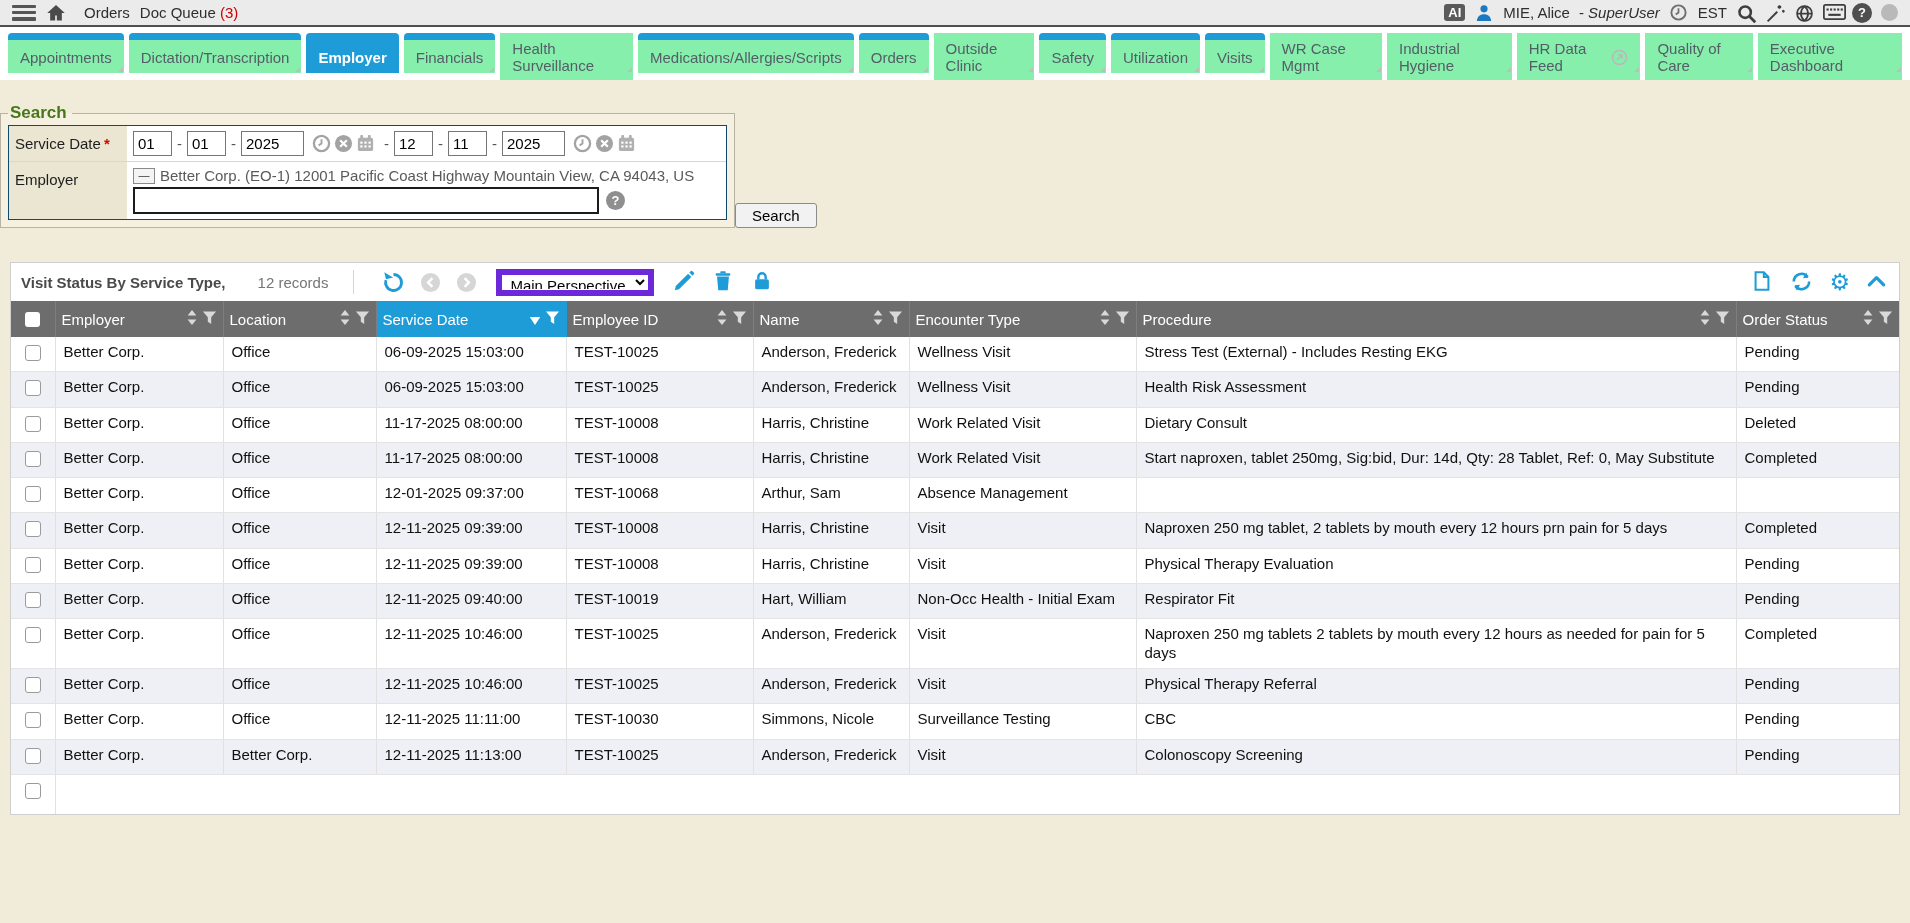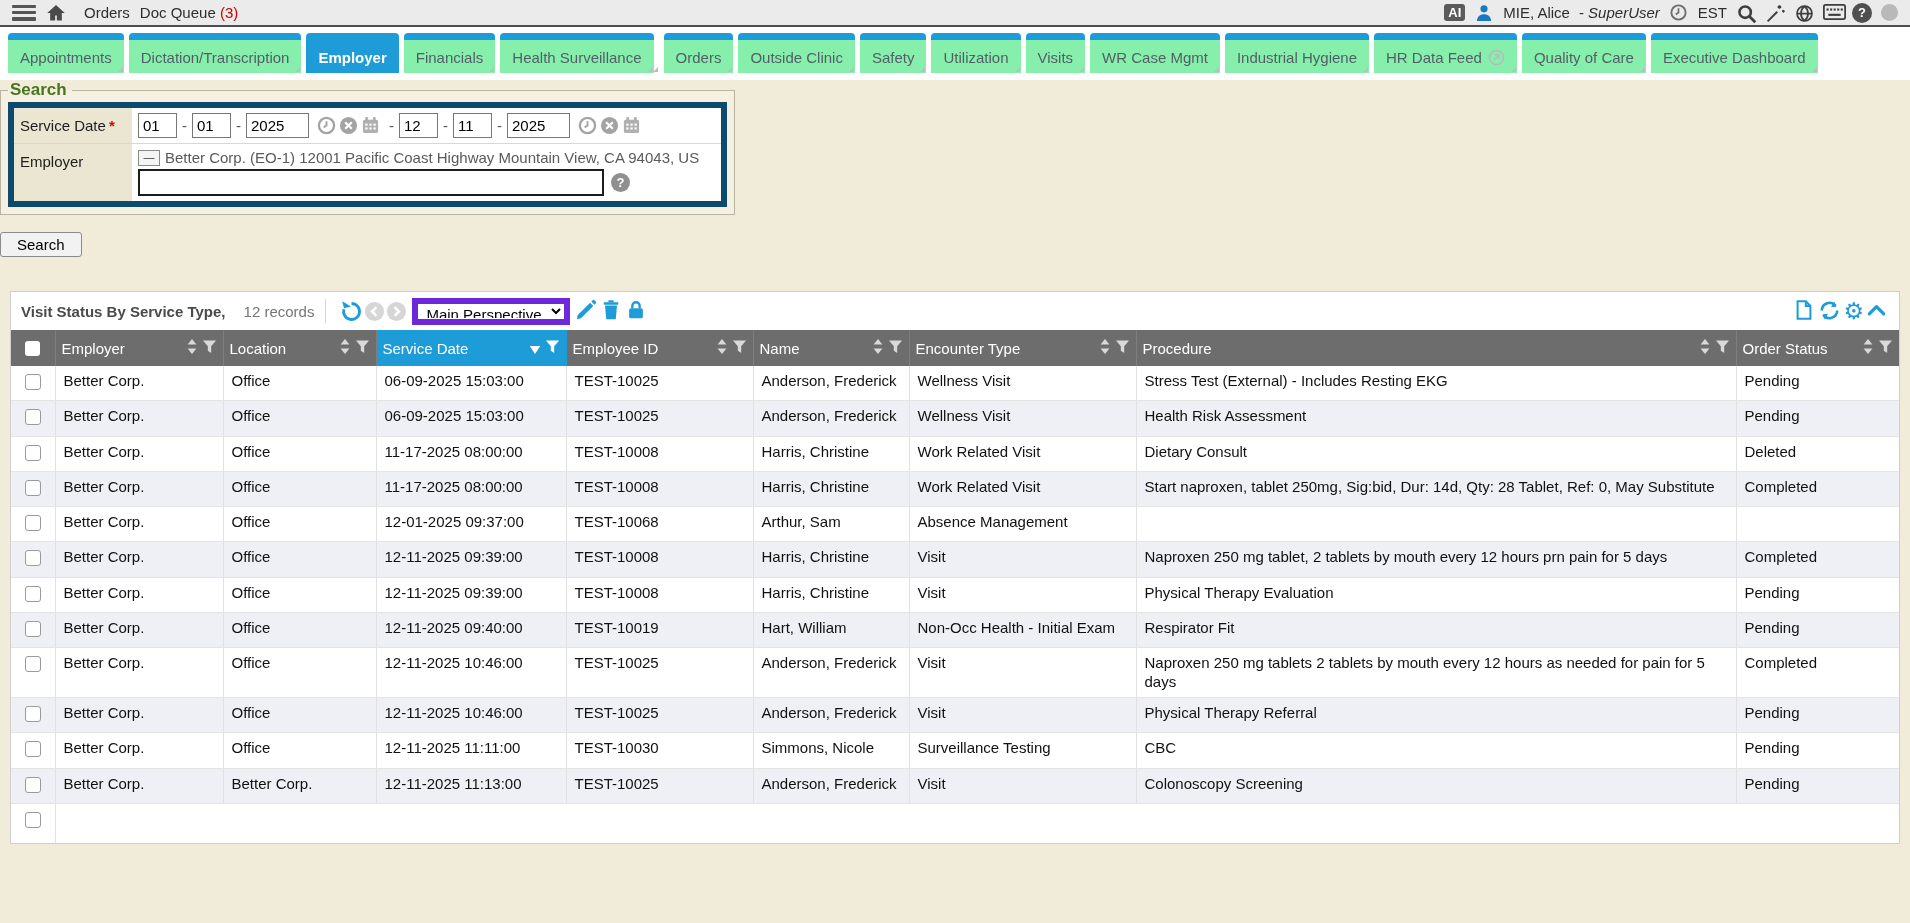--- a/index.html
+++ b/index.html
@@ -29,24 +29,24 @@
   .tab { position:relative; display:flex; flex-direction:column; cursor:pointer; }
   .tab-cap { height:7px; background:#1e9cd7; border-radius:4px 4px 0 0; }
   .tab-body { background:#86efac; padding:7px 12px 6px; font-size:15px; color:#545e66; display:flex; align-items:center; gap:6px; flex:1; }
   .tab:not(.active)::after { content:""; position:absolute; right:1px; bottom:1px; width:0; height:0;
      border-left:5px solid transparent; border-bottom:5px solid #bdbdbd; }
   .tab.active { background:#1e9cd7; border-radius:4px 4px 0 0; }
   .tab.active .tab-cap { background:transparent; }
   .tab.active .tab-body { background:transparent; color:#fff; font-weight:bold; }
   .ext-icon { width:17px; height:17px; }
   
-  .search-wrap { display:flex; flex-direction:column; align-items:flex-start; padding-top:0; }
+  .search-wrap { display:flex; flex-direction:row; align-items:flex-end; padding-top:23px; }
   fieldset.search-fs { width:735px; border:1px solid #b8b4a3; background:#f5f0e0; padding:2px 7px 7px; margin:0; }
   fieldset.search-fs legend { color:#47761d; font-weight:bold; font-size:17px; padding:0 5px 0 2px; }
-  .fs-table { border:6px solid #0c4a6e; background:#fff; }
+  .fs-table { border:1px solid #0c4a6e; background:#fff; }
   .fs-row { display:flex; align-items:stretch; }
   .fs-row + .fs-row { border-top:1px solid #ddd8c6; }
   .fs-label { width:118px; flex:0 0 118px; background:#ebe6d2; padding:9px 6px 6px; font-size:15px; color:#1d1d1d; }
   .req { color:#e00000; font-weight:bold; margin-left:3px; }
   .fs-content { flex:1; background:#fff; padding:5px 6px; display:flex; align-items:center; gap:4px; font-size:15px; }
   .fs-content.col { flex-direction:column; align-items:flex-start; gap:3px; }
   input.dt { height:25px; border:1px solid #767676; font-size:15px; padding:1px 4px; background:#fff; }
   .d2 { width:39px; } .d4 { width:63px; }
   .sep { color:#555; margin:0 1px; }
   .dt-icons { display:flex; align-items:center; gap:3px; margin:0 4px; }
@@ -55,21 +55,21 @@
   .minus-btn { min-width:22px; height:16px; border:1px solid #8a8a8a; background:#f4f4f4; font-size:11px; line-height:13px; text-align:center; color:#333; cursor:pointer; padding:0 3px; }
   .emp-text { color:#5a5a5a; font-size:15px; white-space:nowrap; }
   .emp-line2 { display:flex; align-items:center; gap:7px; }
   .emp-input { width:466px; height:27px; border:2px solid #1c1c1c; font-size:15px; padding:2px 5px; background:#fff; }
   .help-badge { width:19px; height:19px; border-radius:50%; background:#8f8f8f; color:#fff; font-size:13px; font-weight:bold;
       display:flex; align-items:center; justify-content:center; cursor:pointer; }
   .search-btn-row { margin-top:17px; }
   .search-btn { font-size:15px; font-family:inherit; padding:3px 16px; border:1px solid #8b8b8b; border-radius:3px; background:#f2f2f2; cursor:pointer; }
   
   .grid { margin:34px 10px 0; background:#fff; border:1px solid #cfcfcf; }
-  .grid-toolbar { display:flex; align-items:center; padding:5px 10px; gap:1px; min-height:38px; }
+  .grid-toolbar { display:flex; align-items:center; padding:5px 10px; gap:15px; min-height:38px; }
   .gt-title { font-size:15px; font-weight:bold; color:#4a4a4a; }
   .gt-records { font-size:15px; color:#767676; margin-left:17px; }
   .gt-sep { width:1px; height:24px; background:#d4d4d4; margin:0 12px 0 10px; }
   .tool-icon { width:24px; height:24px; cursor:pointer; display:inline-block; }
   .nav-circle { width:21px; height:21px; cursor:default; }
   .persp-select { height:27px; font-size:15px; font-family:inherit; border:6px solid #6d28d9; background:#fff; padding:1px 4px; min-width:158px; margin:0 4px; }
   .gt-spacer { flex:1; }
   .gear-glyph { font-size:23px; color:#1e9cd7; line-height:22px; cursor:pointer; }
   
   table.grid-table { width:100%; border-collapse:collapse; table-layout:fixed; font-size:15px; }
@@ -190,20 +190,23 @@
       </div>
     </div>
     <div class="tab">
       <div class="tab-cap"></div>
       <div class="tab-body">
         <span>Health Surveillance</span>
       </div>
     </div>
     <div class="tab">
       <div class="tab-cap"></div>
+      <div class="tab-body">
+        <span>Medications/Allergies/Scripts</span>
+      </div>
     </div>
     <div class="tab">
       <div class="tab-cap"></div>
       <div class="tab-body">
         <span>Orders</span>
       </div>
     </div>
     <div class="tab">
       <div class="tab-cap"></div>
       <div class="tab-body">

